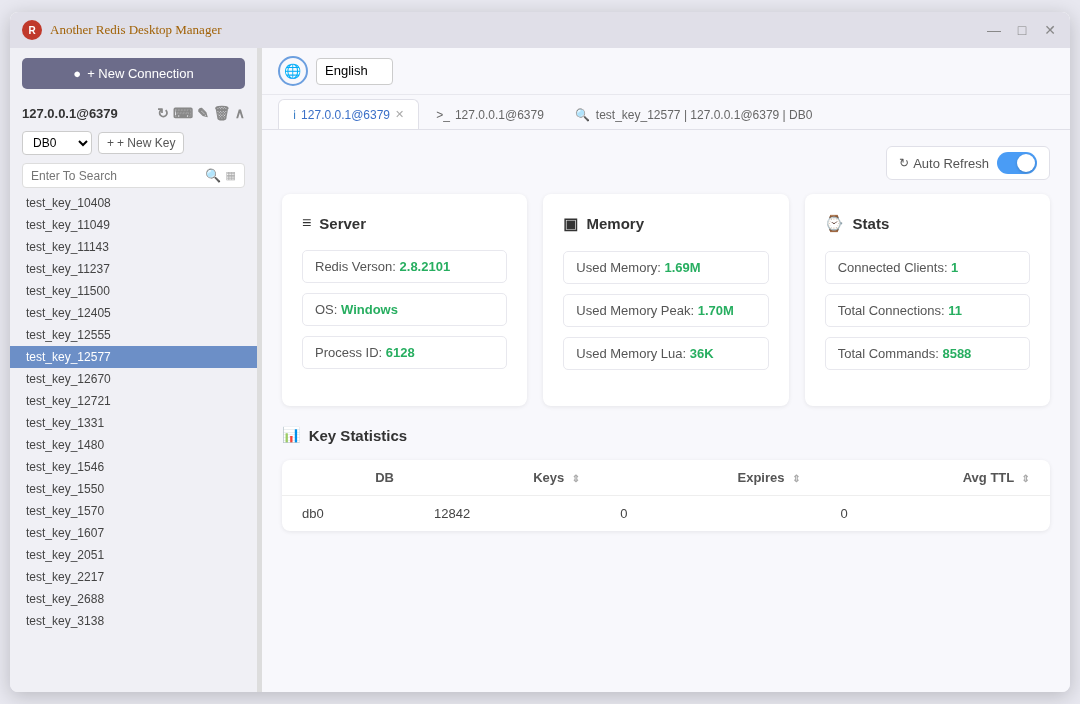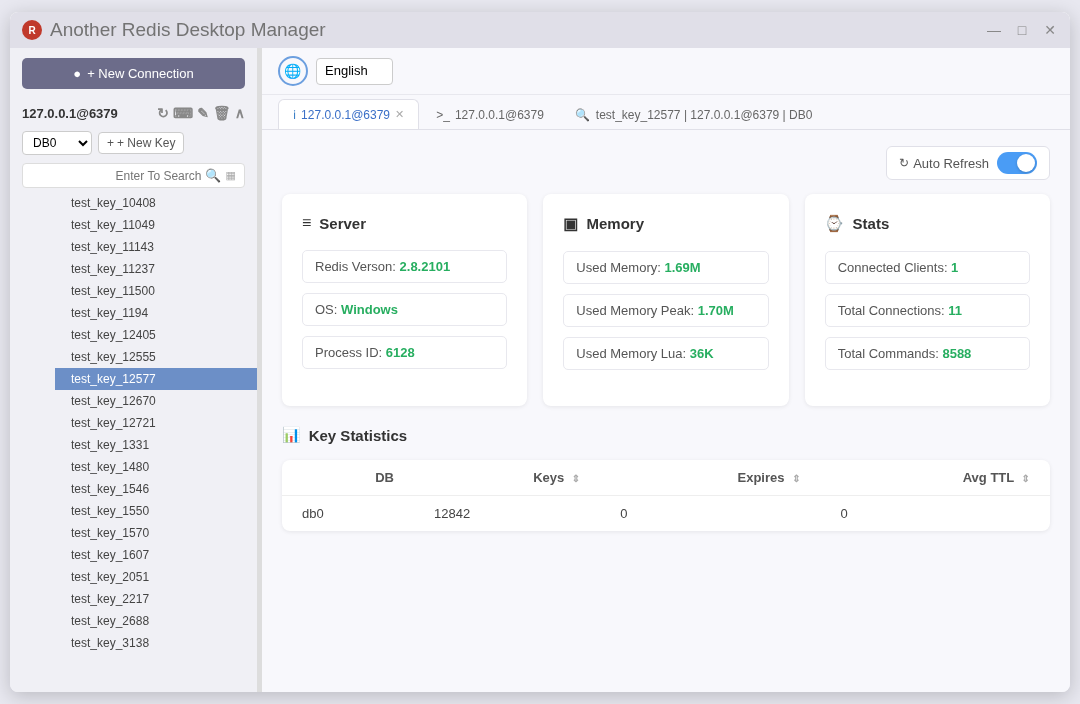--- a/index.html
+++ b/index.html
@@ -38,23 +38,24 @@
       border-radius: 50%;
       display: flex;
       align-items: center;
       justify-content: center;
       color: white;
       font-size: 10px;
       font-weight: bold;
       margin-right: 8px;
     }
     .titlebar-title {
-      font-size: 19px;
-      color: #737373;
+      font-size: 13px;
+      color: #a16207;
       flex: 1;
+      font-family: Liberation Serif, serif;
     }
     .titlebar-controls {
       display: flex;
       gap: 12px;
     }
     .titlebar-btn {
       width: 16px;
       height: 16px;
       display: flex;
       align-items: center;
@@ -142,32 +143,30 @@
       padding: 4px 8px;
       gap: 4px;
     }
     .search-bar input {
       border: none;
       outline: none;
       flex: 1;
       font-size: 12px;
       color: #999;
       background: transparent;
-      text-align: right;
     }
     .key-list {
       flex: 1;
       overflow-y: auto;
     }
     .key-item {
       padding: 4px 16px;
       font-size: 12px;
       color: #444;
       cursor: pointer;
-      margin-left: 45px;
     }
     .key-item.active {
       background: #6c8fc7;
       color: white;
     }
     .sidebar-resizer {
       width: 4px;
       background: #ddd;
       cursor: col-resize;
       flex-shrink: 0;
@@ -418,21 +417,20 @@
         <span style="color:#aaa;font-size:11px">▦</span>
       </div>
 
       <div class="key-list">
 
       <div class="key-item">test_key_10408</div>
           <div class="key-item">test_key_11049</div>
           <div class="key-item">test_key_11143</div>
           <div class="key-item">test_key_11237</div>
           <div class="key-item">test_key_11500</div>
-          <div class="key-item">test_key_1194</div>
           <div class="key-item">test_key_12405</div>
           <div class="key-item">test_key_12555</div>
           <div class="key-item active">test_key_12577</div>
           <div class="key-item">test_key_12670</div>
           <div class="key-item">test_key_12721</div>
           <div class="key-item">test_key_1331</div>
           <div class="key-item">test_key_1480</div>
           <div class="key-item">test_key_1546</div>
           <div class="key-item">test_key_1550</div>
           <div class="key-item">test_key_1570</div>

